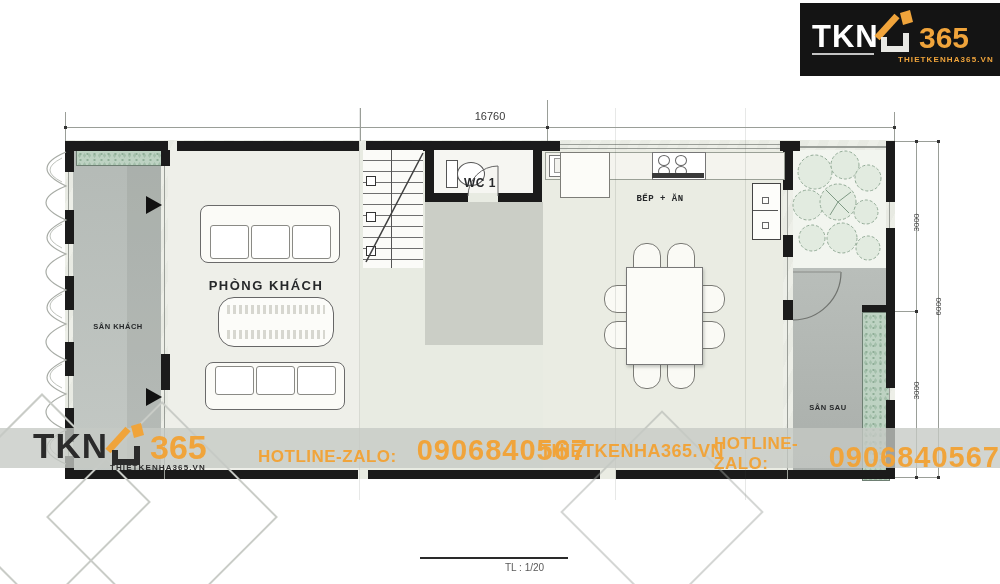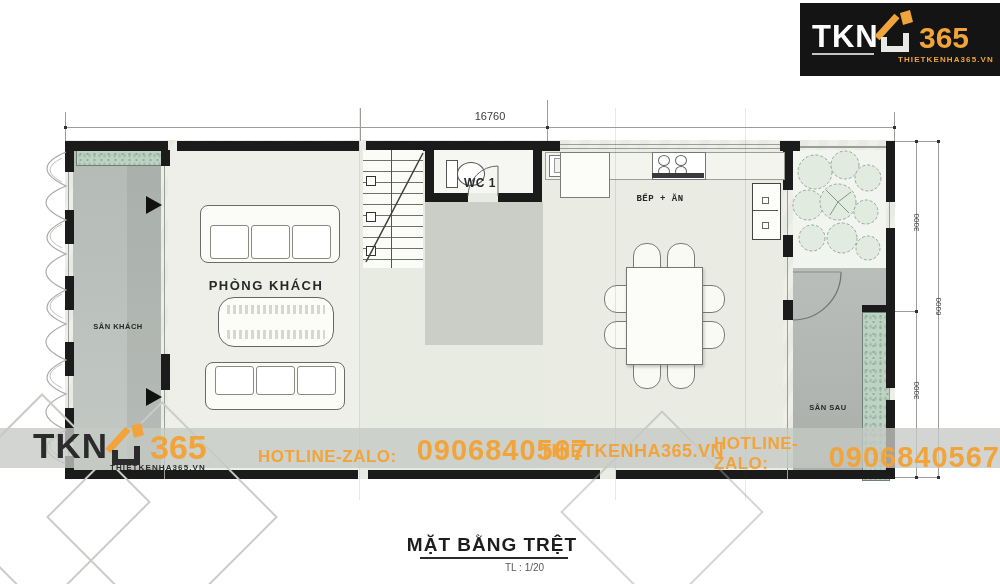--- a/index.html
+++ b/index.html
@@ -256,19 +256,16 @@
     <div class="abs" style="left:12px;top:50px;width:62px;height:2px;background:rgba(255,255,255,.75);"></div>
     <svg class="abs" style="left:72px;top:4px;" width="46" height="46" viewBox="0 0 46 46">
       <path d="M5,31 L25,9" stroke="#f0a43b" stroke-width="7" fill="none"></path>
       <polygon points="28,6 38,3 41,15 31,18" fill="#f0a43b"></polygon>
       <path d="M12,30 L12,42 L34,42 L34,26" stroke="#e8e8e4" stroke-width="6" fill="none"></path>
     </svg>
     <span class="brand-365" style="left:119px;top:18px;font-size:30px;">365</span>
     <span class="brand-site" style="left:98px;top:52px;font-size:8px;color:#f0a43b;">THIETKENHA365.VN</span>
   </div>
 
-  <div class="title-wrap">
-    <span class="title-txt">MẶT BẰNG TRỆT</span>
-  </div>
   <div class="title-line"></div>
   <div class="title-scale">TL : 1/20</div>
 
 </div>
 
 </body></html>

